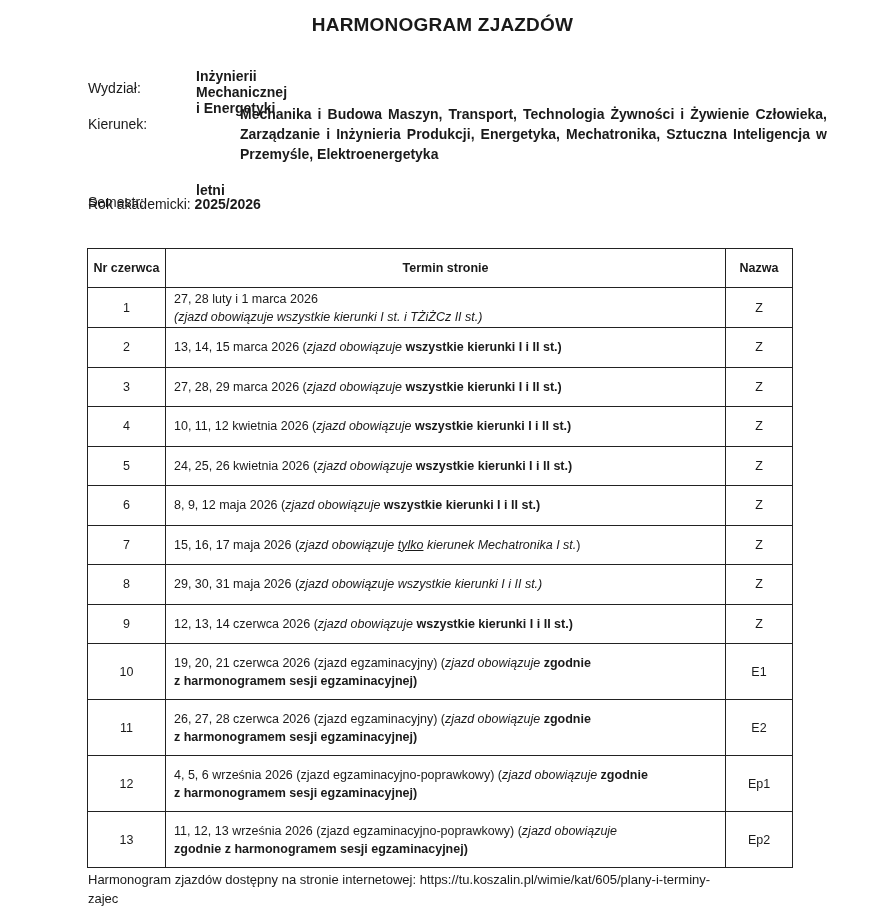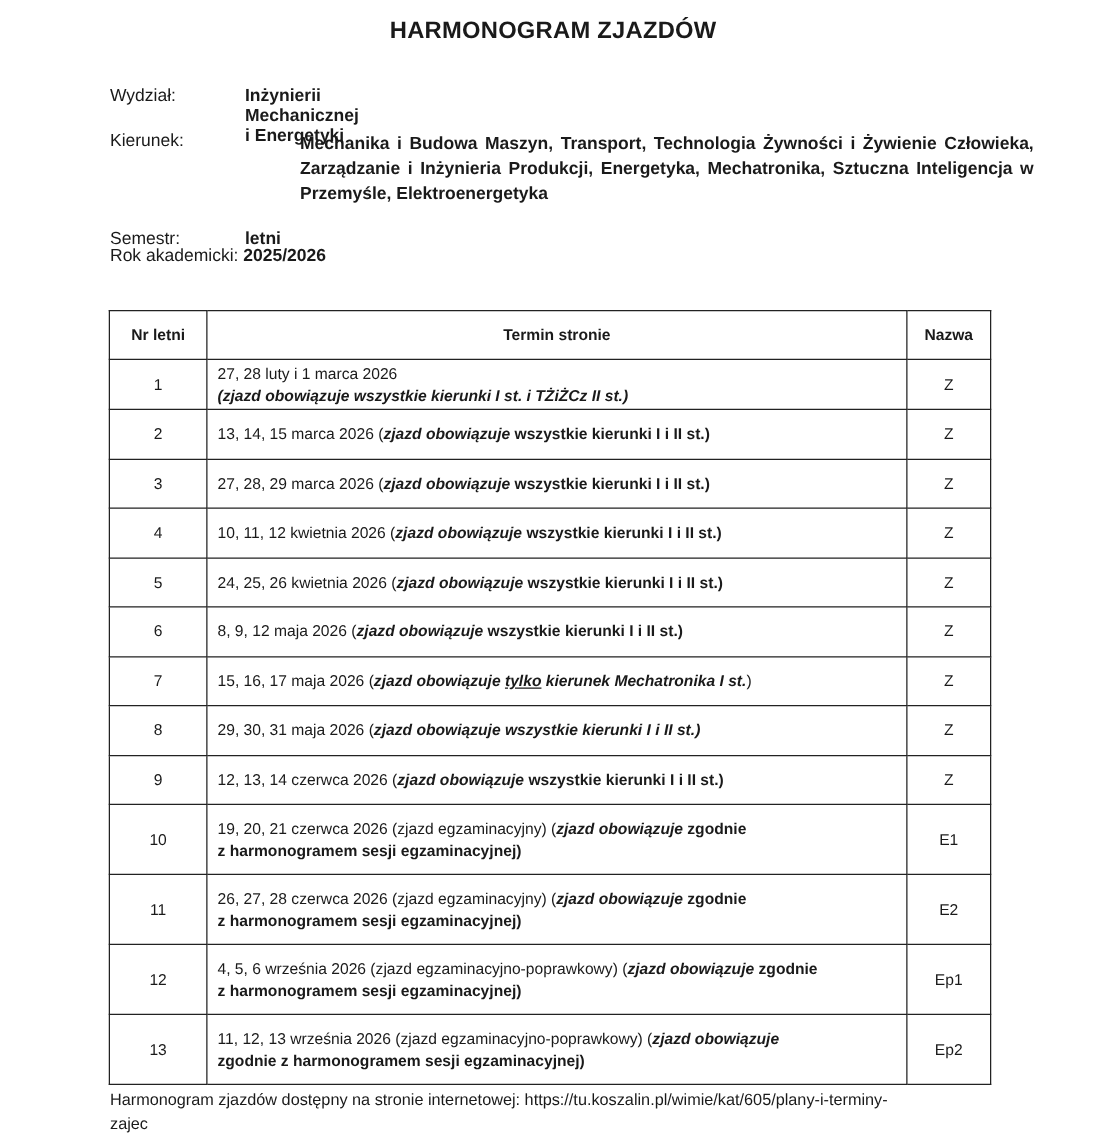--- a/index.html
+++ b/index.html
@@ -1,38 +1,38 @@
 <!DOCTYPE html>
 <html><head>
 <meta charset="utf-8">
 <style>
   html, body { margin:0; padding:0; background:#ffffff; }
   body { width:885px; height:909px; position:relative; overflow:hidden;
          font-family:"Liberation Sans", "DejaVu Sans", sans-serif; color:#1a1a1a; }
   .title { position:absolute; left:0; width:885px; top:14px; text-align:center;
            font-weight:bold; font-size:19px; letter-spacing:0.2px; }
   .meta-row { position:absolute; left:88px; font-size:14px; }
-  .meta-label { position:absolute; left:0; }
+  .meta-label { position:absolute; left:0;margin-top:12px; }
   .meta-value { position:absolute; left:108px; font-weight:bold; }
   .kier-value { position:absolute; left:196px; top:104px; width:587px; font-weight:bold;
                 font-size:14px; line-height:20px; text-align:justify;margin-left:44px; }
   .rok { position:absolute; left:88px; top:196px; font-size:14px; }
   .rok b { font-weight:bold; }
   table.sched { position:absolute; left:87px; top:248px; width:706px; border-collapse:collapse;
                 font-size:12.5px; }
   table.sched td, table.sched th { border:1px solid #222; }
   table.sched th { font-weight:bold; font-size:12.5px; height:36px; }
   .c-nr { width:75px; text-align:center; }
   .c-term { text-align:left; padding:0 8px; line-height:18px; }
   .c-name { width:64px; text-align:center; }
   tr.r1 td { height:37px; }
   tr.rn td { height:36.5px; }
   tr.r2 td { height:53px; }
   .b { font-weight:bold; }
-  .bi { font-weight:bold; font-style:italic;margin-top:42px; }
+  .bi { font-weight:normal; font-style:italic;margin-top:42px; }
   .u { text-decoration:underline; }
   .footer { position:absolute; left:88px; top:870px; width:640px; font-size:13px; line-height:19px; }
 </style>
 </head>
 <body>
 
 <div class="title">HARMONOGRAM ZJAZDÓW</div>
 
 <div class="meta-row" style="top:68px;">
   <span class="meta-label">Wydział:</span>
@@ -50,21 +50,21 @@
 </div>
 
 <div class="rok">
   <span>Rok akademicki:</span>
   <b>2025/2026</b>
 </div>
 
 <table class="sched">
   <thead>
     <tr>
-      <th class="c-nr">Nr letni</th>
+      <th class="c-nr">Nr czerwca</th>
       <th>Termin stronie</th>
       <th class="c-name">Nazwa</th>
     </tr>
   </thead>
   <tbody id="tbody">
       <tr class="r1">
         <td class="c-nr">1</td>
         <td class="c-term"><span>27, 28 luty i 1 marca 2026</span><br><span class="bi">(zjazd obowiązuje wszystkie kierunki I st. i TŻiŻCz II st.)</span></td>
         <td class="c-name">Z</td>
       </tr>

